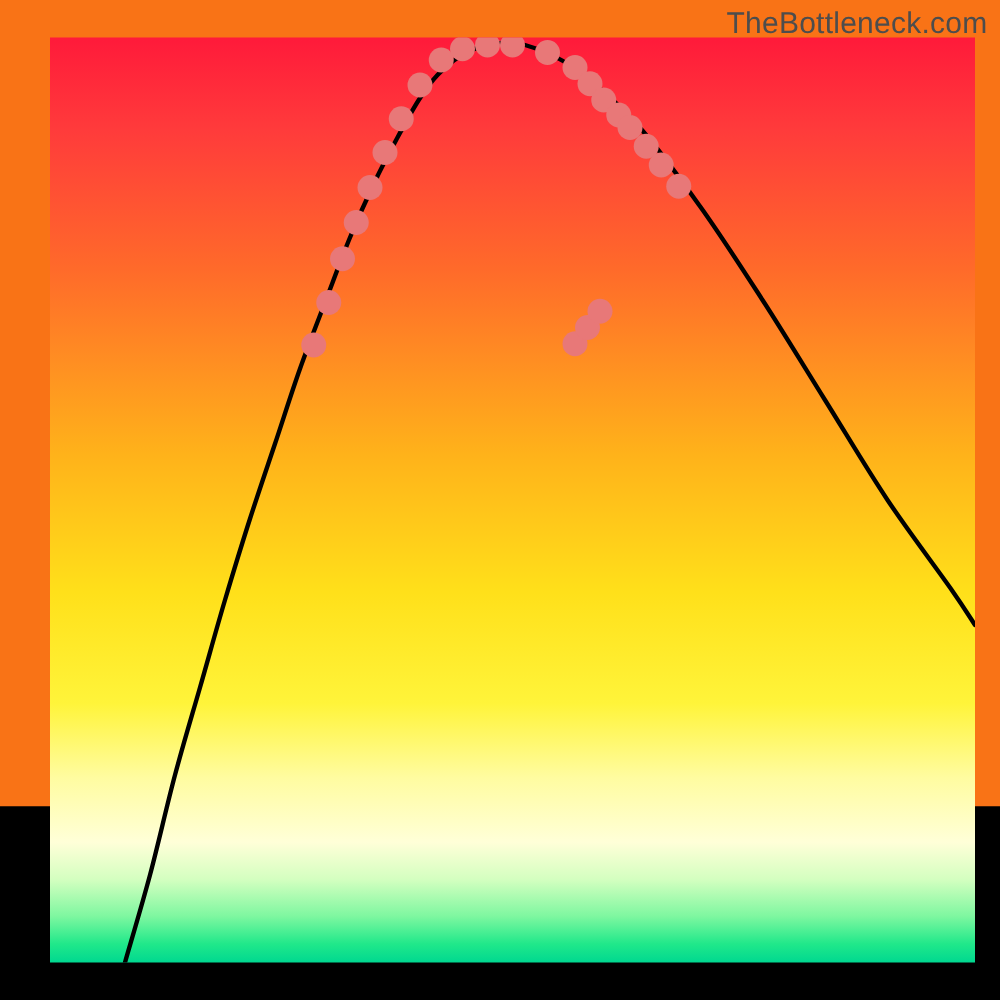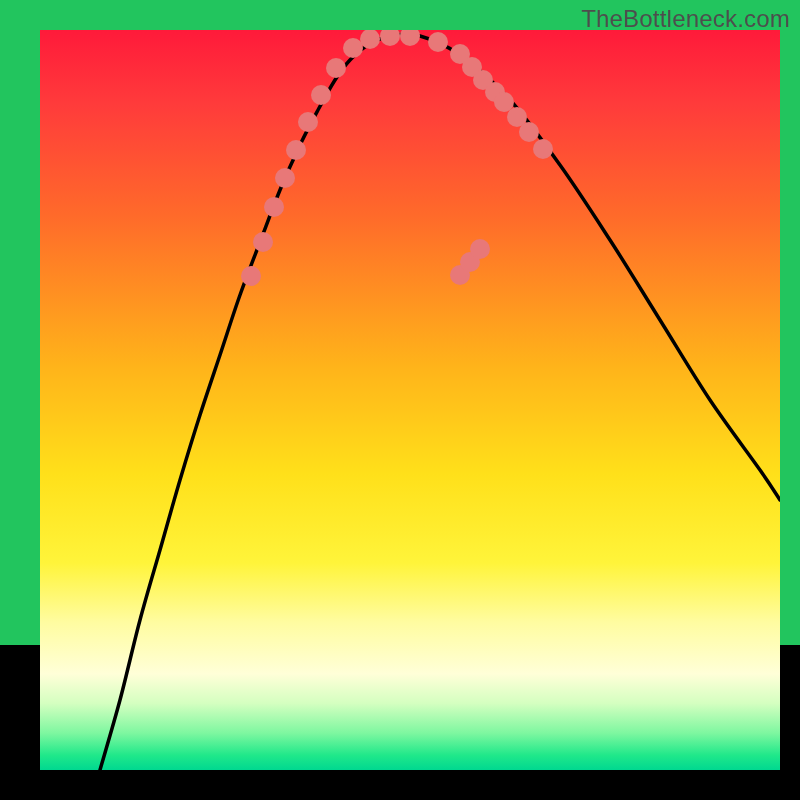--- a/index.html
+++ b/index.html
@@ -7,21 +7,21 @@
     padding: 0;
     background: #000;
     width: 800px;
     height: 800px;
     overflow: hidden;
     font-family: Arial, Helvetica, sans-serif;
   }
   .outer {
     width: 800px;
     height: 645px;
-    background: #22c55e;
+    background: #f97316;
     position: relative;
   }
   .plot {
     position: absolute;
     left: 40px;
     top: 30px;
     width: 740px;
     height: 740px;
     background: linear-gradient(to bottom,
       #ff1a3a 0%,

